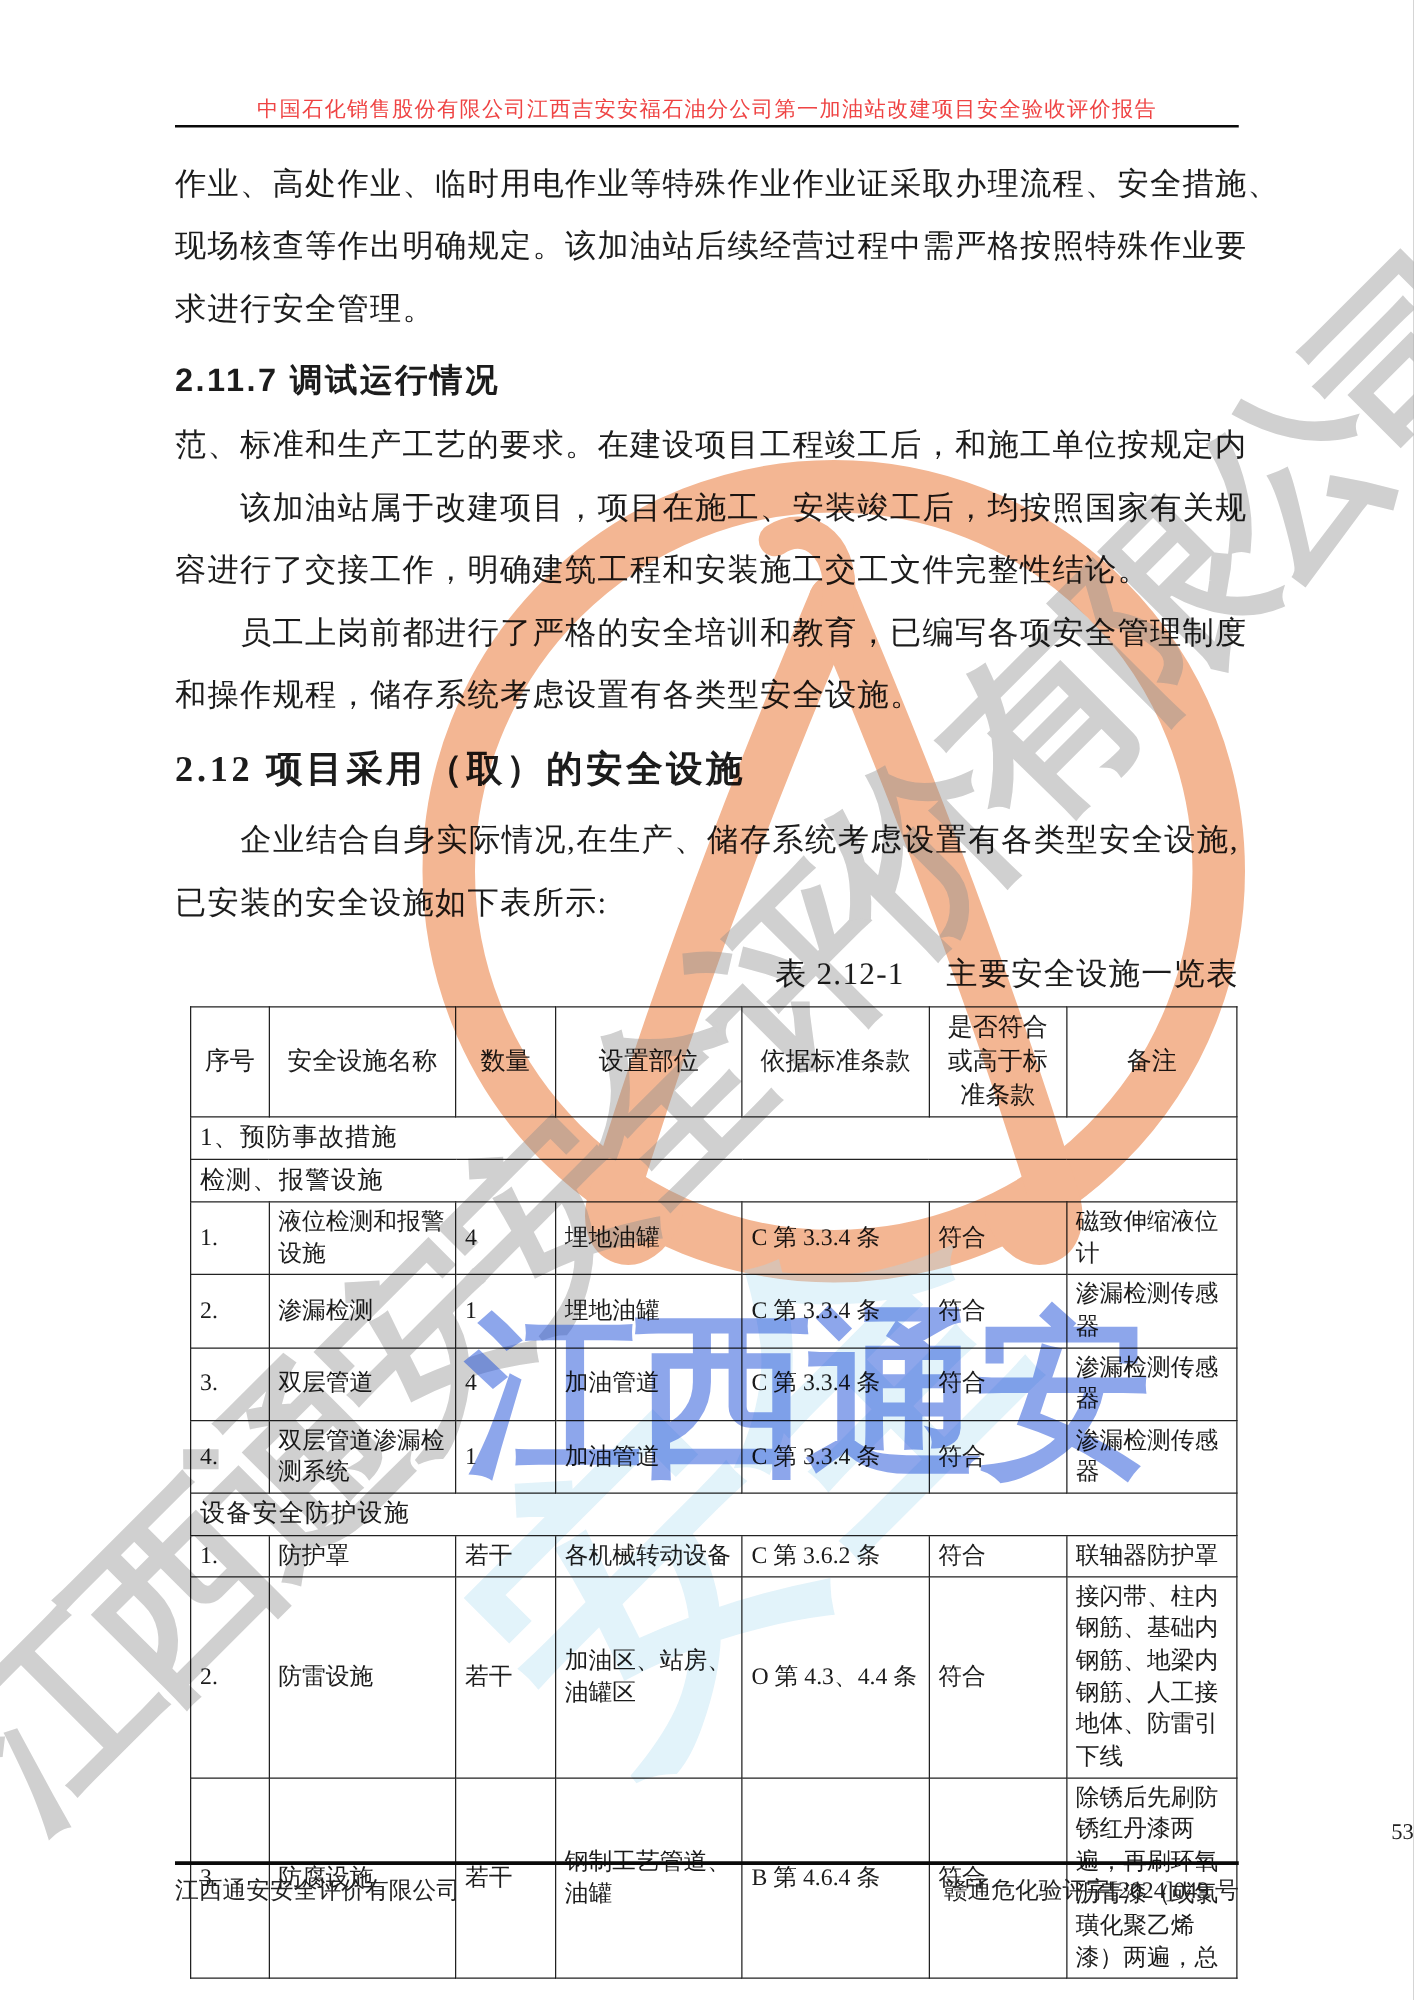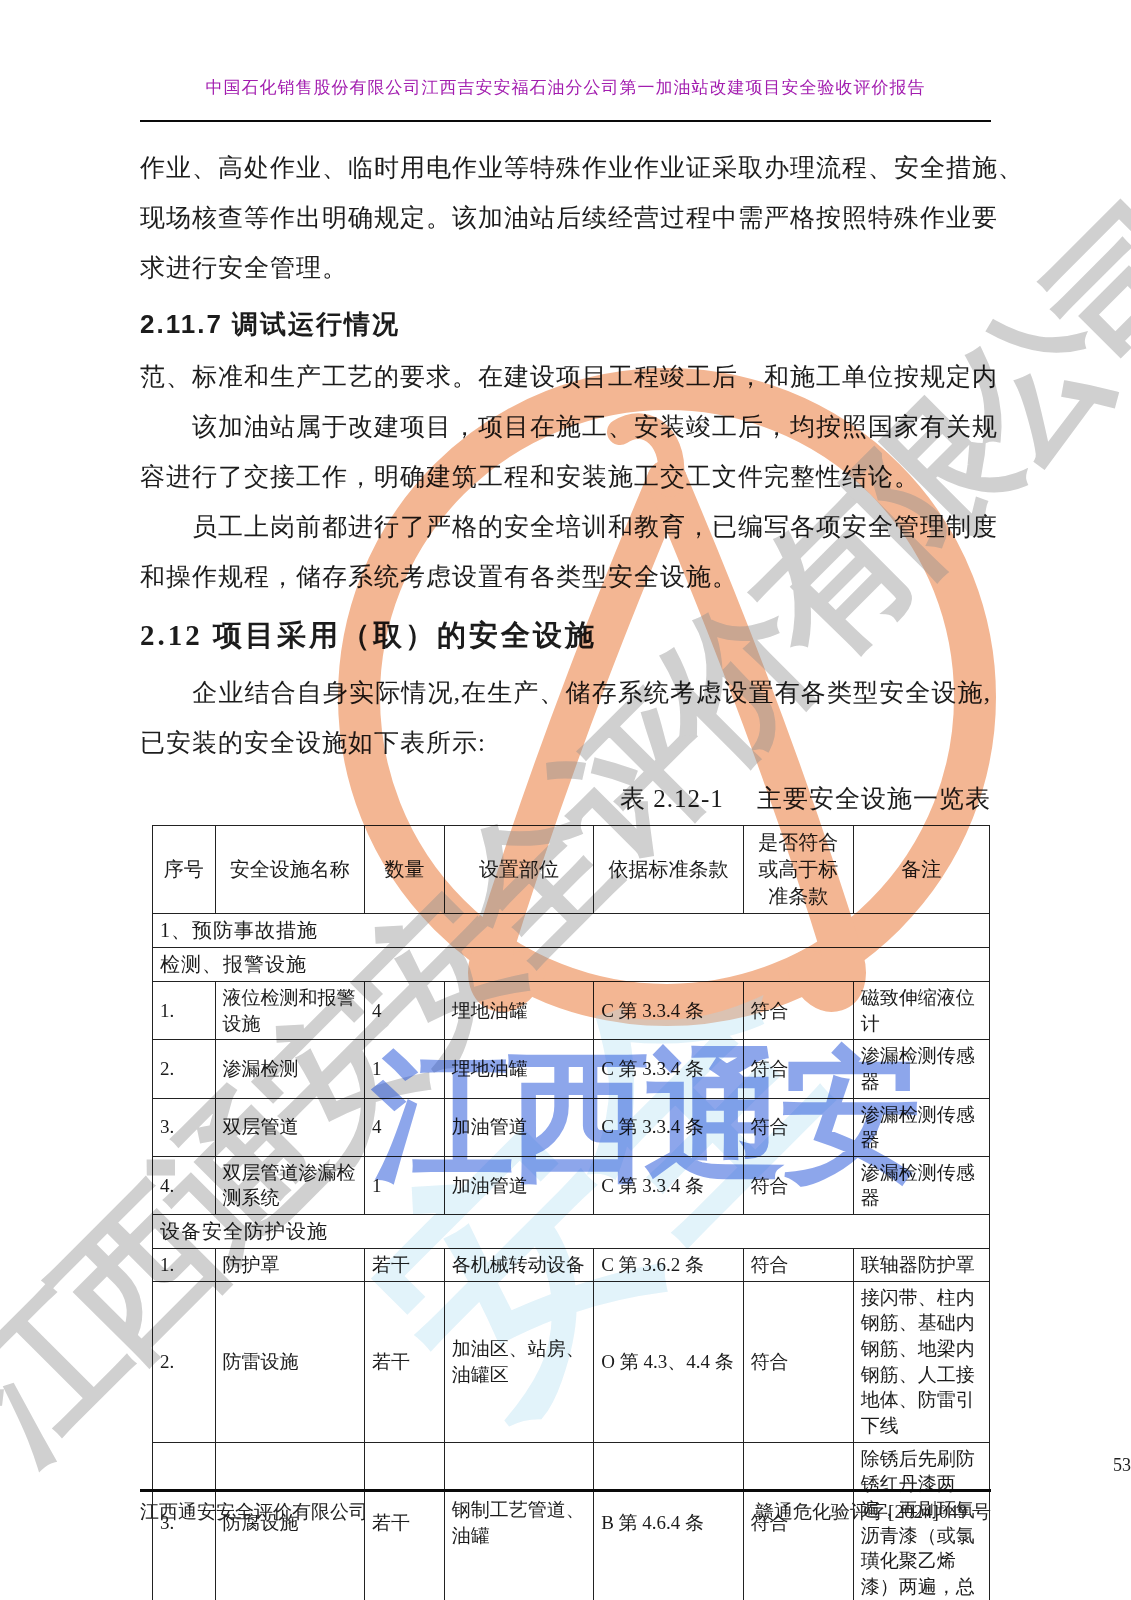--- a/index.html
+++ b/index.html
@@ -10,22 +10,22 @@
     overflow:hidden;
     font-family:"Liberation Serif","DejaVu Serif",serif;
     color:#1c1c1c;
     margin:0 auto;
   }
   .content{
     position:absolute;left:140px;top:76px;width:851px;
   }
   .doc-header{
     font-size:17px;letter-spacing:1px;text-align:center;
-    padding-bottom:21px;border-bottom:2.5px solid #0a0a0a;
-    color:#a21caf;
+    padding-bottom:1px;border-bottom:2.5px solid #0a0a0a;
+    color:#ef4444;
   }
   .para{margin:0;}
   .para .line{
     font-size:25px;line-height:50px;
     text-align:justify;text-align-last:justify;
     white-space:nowrap;letter-spacing:1px;
   }
   .para .line.last{text-align-last:left;}
   .p1{margin-top:21px;}
   .h-bold{

